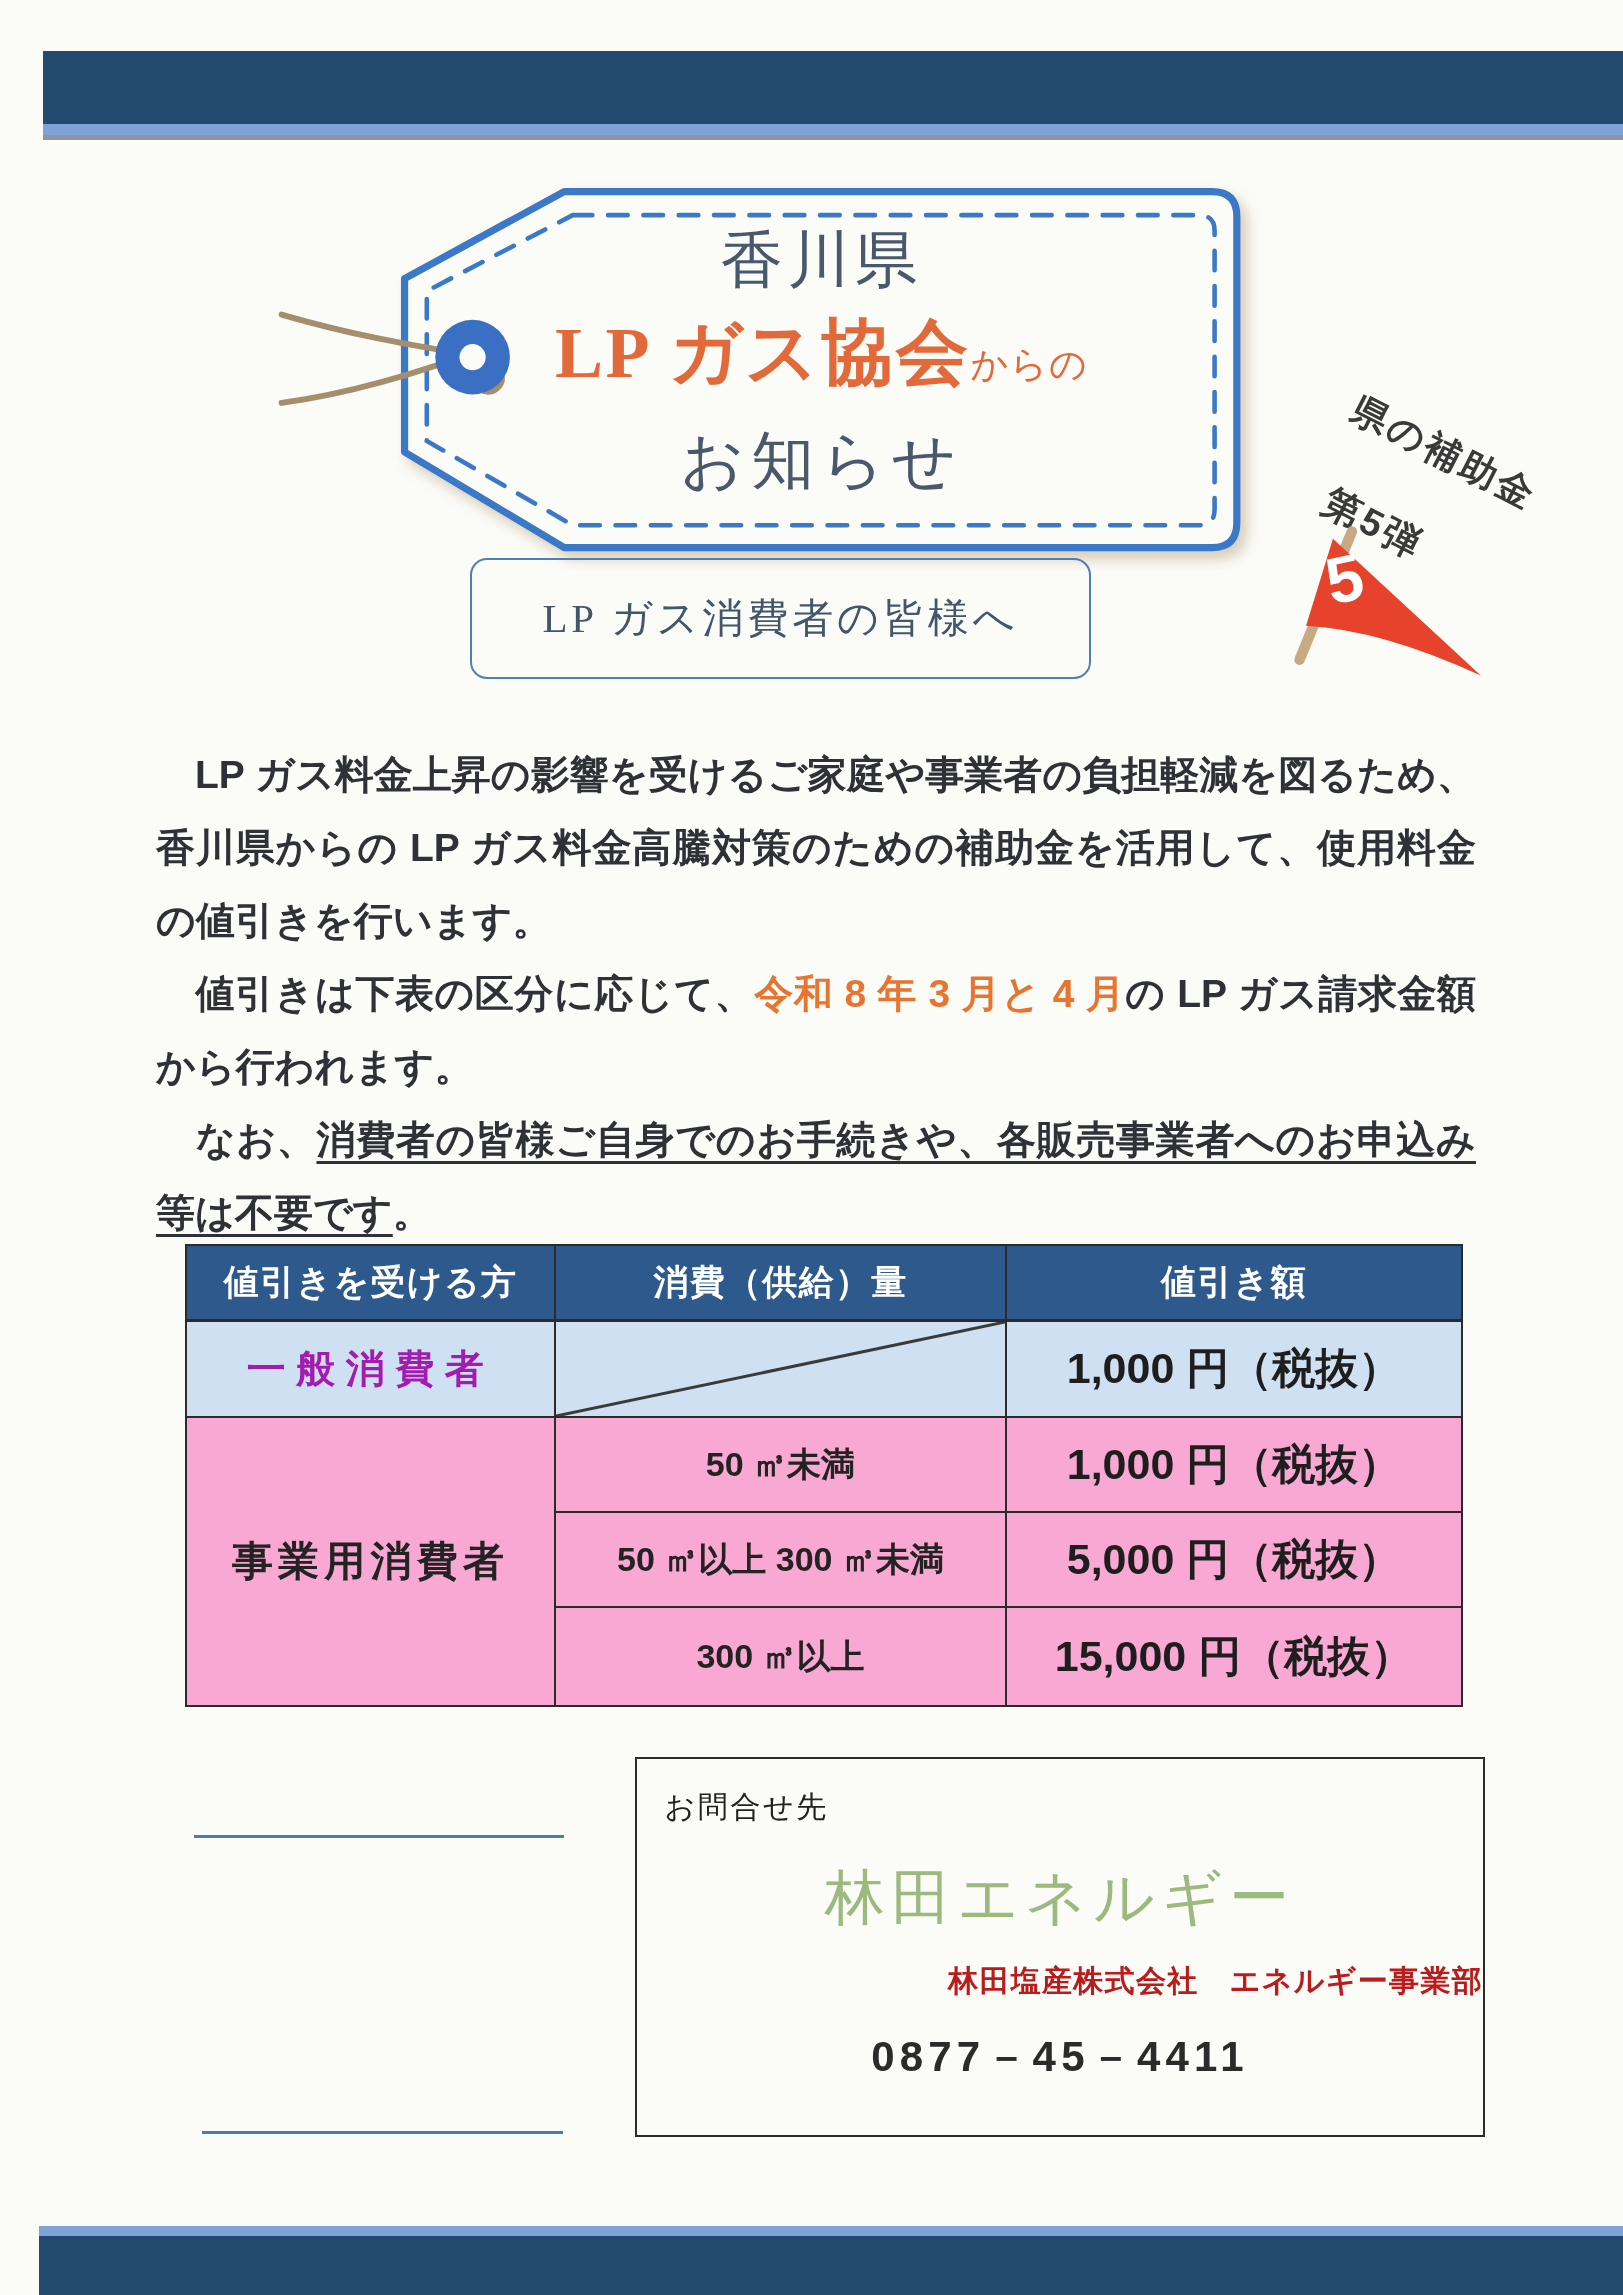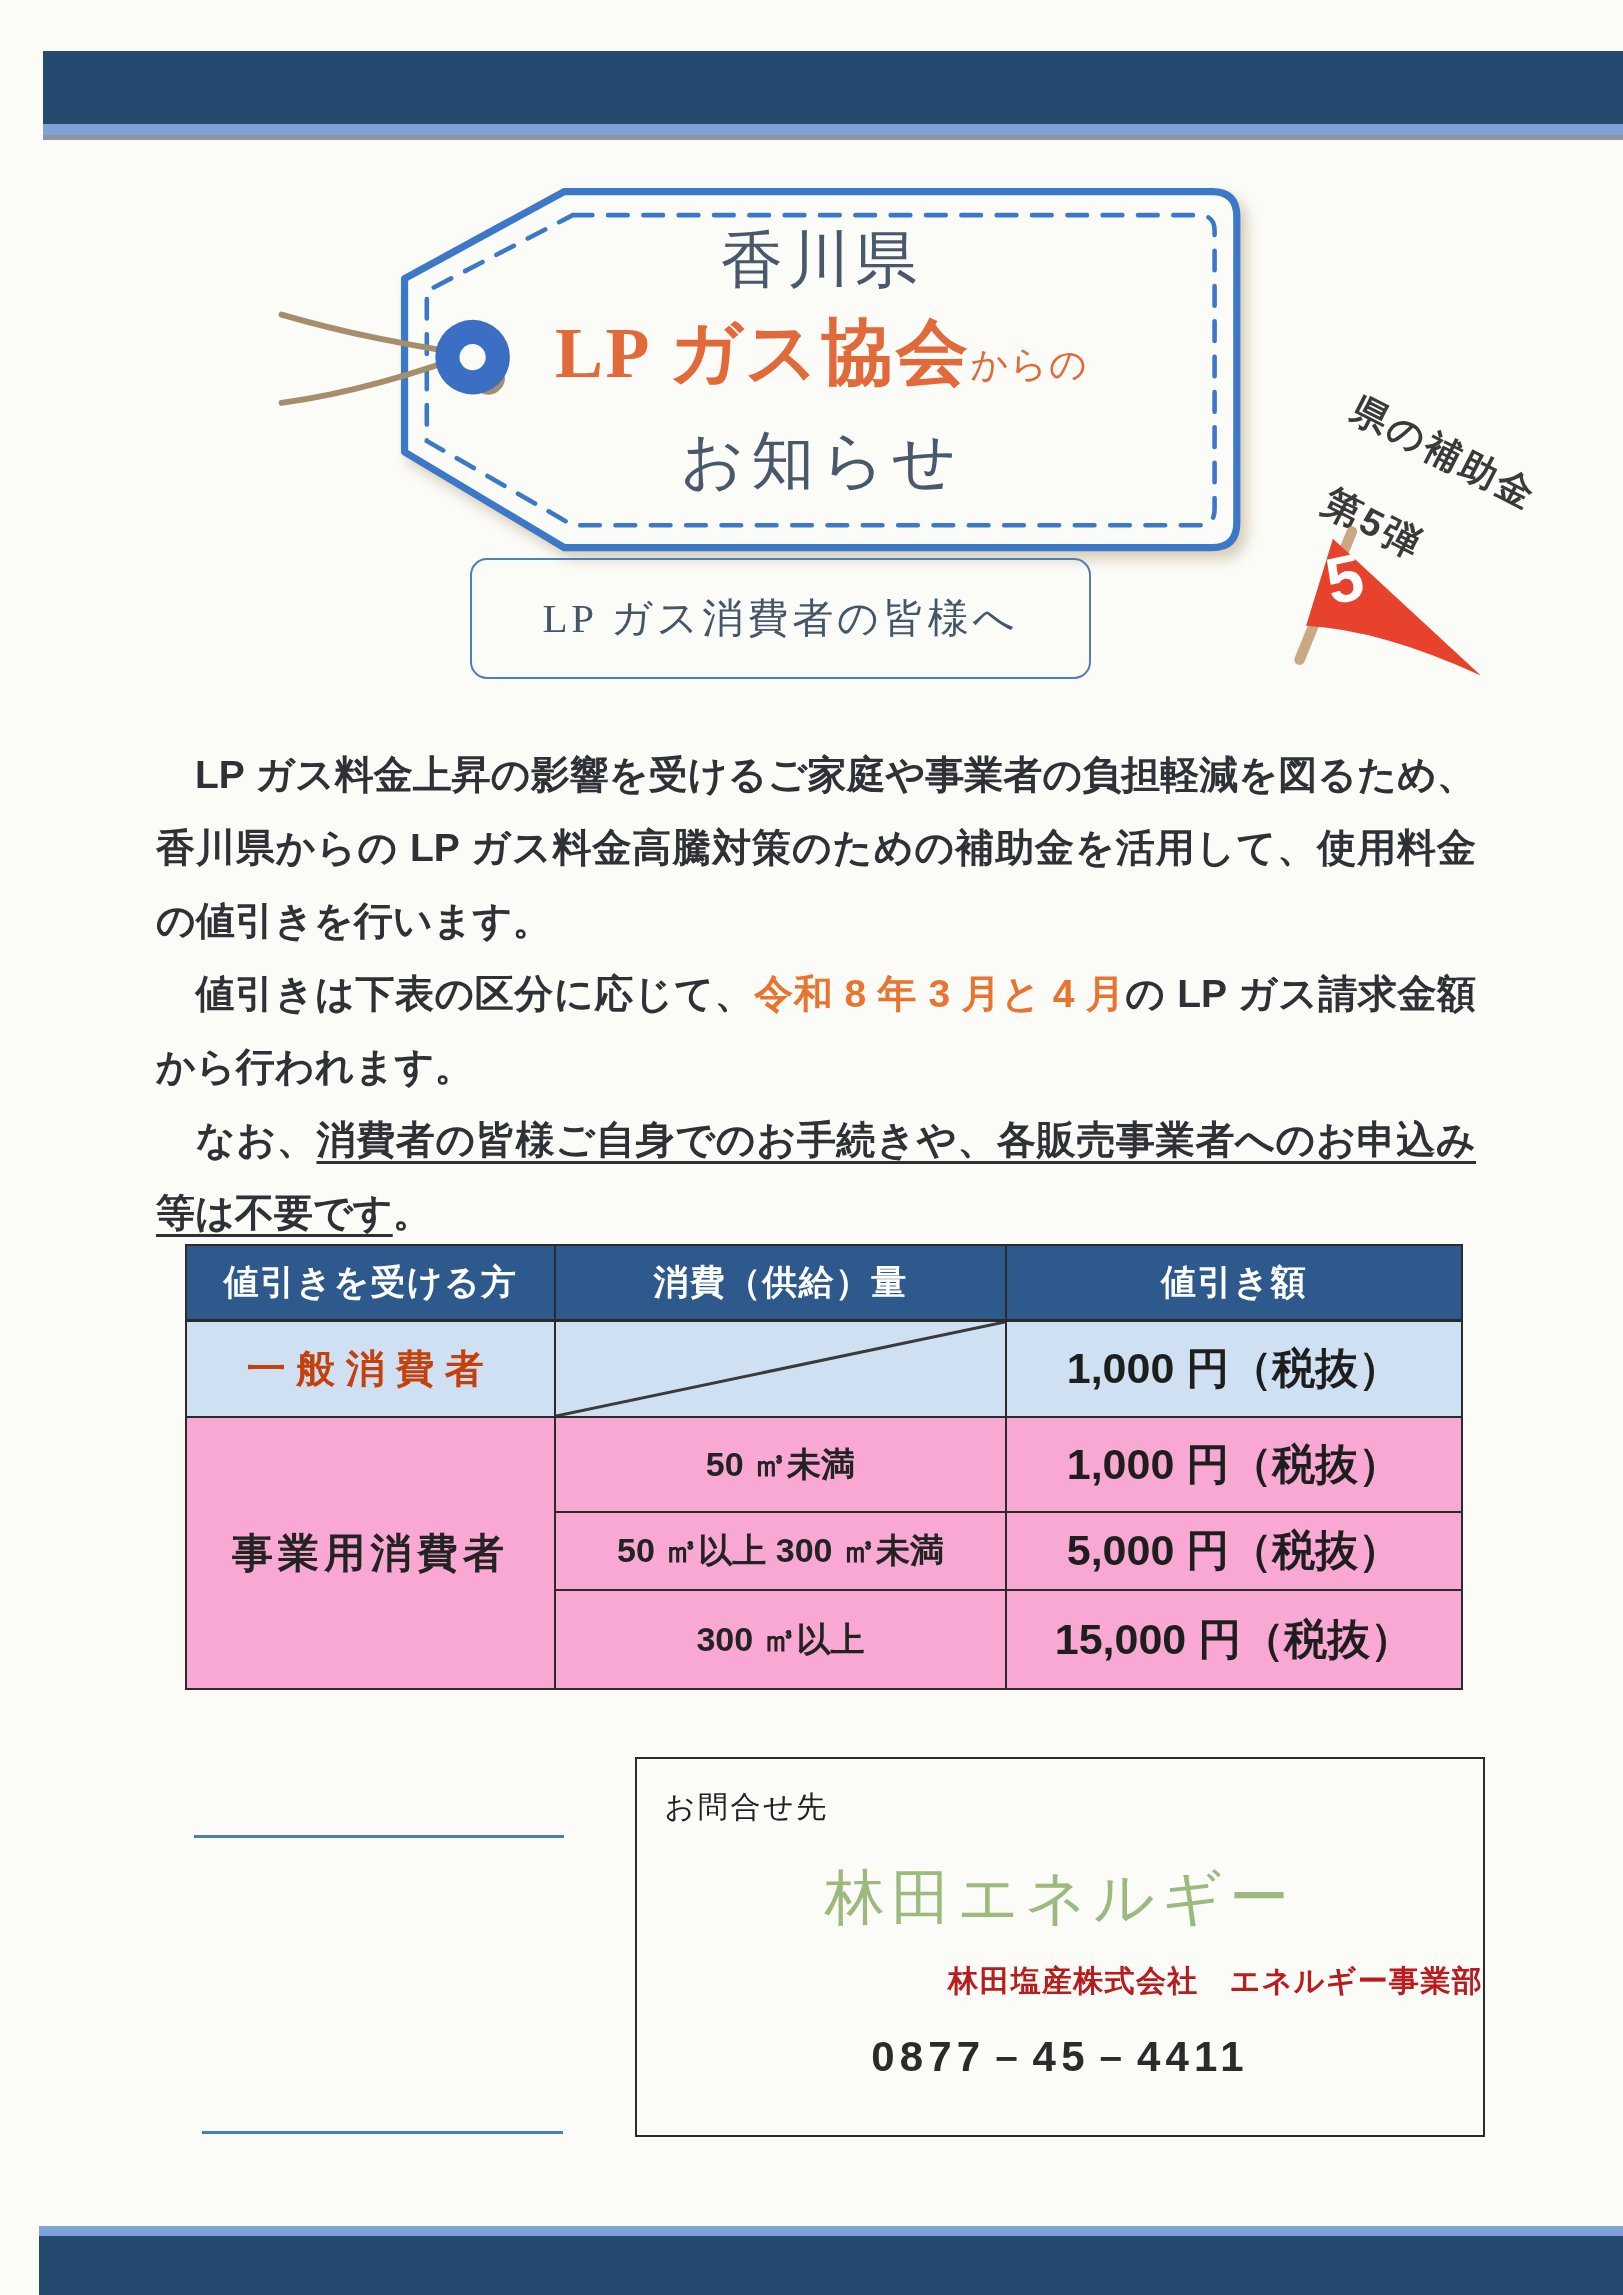--- a/index.html
+++ b/index.html
@@ -49,21 +49,21 @@
   .intro .accent{color:#e8752f;}
   .intro .underline{text-decoration:underline;text-decoration-thickness:2.6px;text-underline-offset:7.9px;}
 
   
   .discount-table{position:absolute;left:185px;top:1244px;border-collapse:collapse;table-layout:fixed;}
   .discount-table td,.discount-table th{border:2px solid #2b2b2b;padding:0;text-align:center;vertical-align:middle;overflow:hidden;}
   .discount-table{border:2.6px solid #1e1e1e;}
   .discount-table th{background:#2e598c;color:#ffffff;font-size:35px;font-weight:bold;letter-spacing:1.3px;height:73px;border-bottom-width:3.9px;}
   .row-general td{background:#cfe0f2;height:94px;}
   .row-biz td{background:#f9a8d4;}
-  .cell-cat-general{font-size:39px;font-weight:bold;letter-spacing:10.5px;color:#c2410c;}
+  .cell-cat-general{font-size:39px;font-weight:bold;letter-spacing:10.5px;color:#a21caf;}
   .cell-cat-biz{font-size:41px;font-weight:bold;letter-spacing:5.2px;color:#232323;}
   .cell-qty{font-size:34px;font-weight:bold;color:#232323;}
   .cell-amt{font-size:43px;font-weight:bold;color:#1e1e1e;}
   .cell-diag{position:relative;}
   .cell-diag svg{position:absolute;left:0;top:0;width:100%;height:100%;}
 
   
   .note-line{position:absolute;height:2.6px;background:#4c7cb8;}
   .note-line.top{left:194px;top:1835px;width:370px;}
   .note-line.bottom{left:202px;top:2131px;width:361px;}
@@ -146,21 +146,21 @@
           <line x1="0" y1="100" x2="100" y2="0" stroke="#3a3a3a" stroke-width="3" vector-effect="non-scaling-stroke"></line>
         </svg>
       </td>
       <td class="cell-amt">1,000 円（税抜）</td>
     </tr>
     <tr class="row-biz" style="height:95px;">
       <td class="cell-cat-biz" rowspan="3">事業用消費者</td>
       <td class="cell-qty">50 ㎥未満</td>
       <td class="cell-amt">1,000 円（税抜）</td>
     </tr>
-    <tr class="row-biz" style="height:78px;padding-left:40px;">
+    <tr class="row-biz" style="height:95px;padding-left:40px;">
       <td class="cell-qty">50 ㎥以上 300 ㎥未満</td>
       <td class="cell-amt">5,000 円（税抜）</td>
     </tr>
     <tr class="row-biz" style="height:99px;">
       <td class="cell-qty">300 ㎥以上</td>
       <td class="cell-amt">15,000 円（税抜）</td>
     </tr>
   </tbody>
     </table>
 

